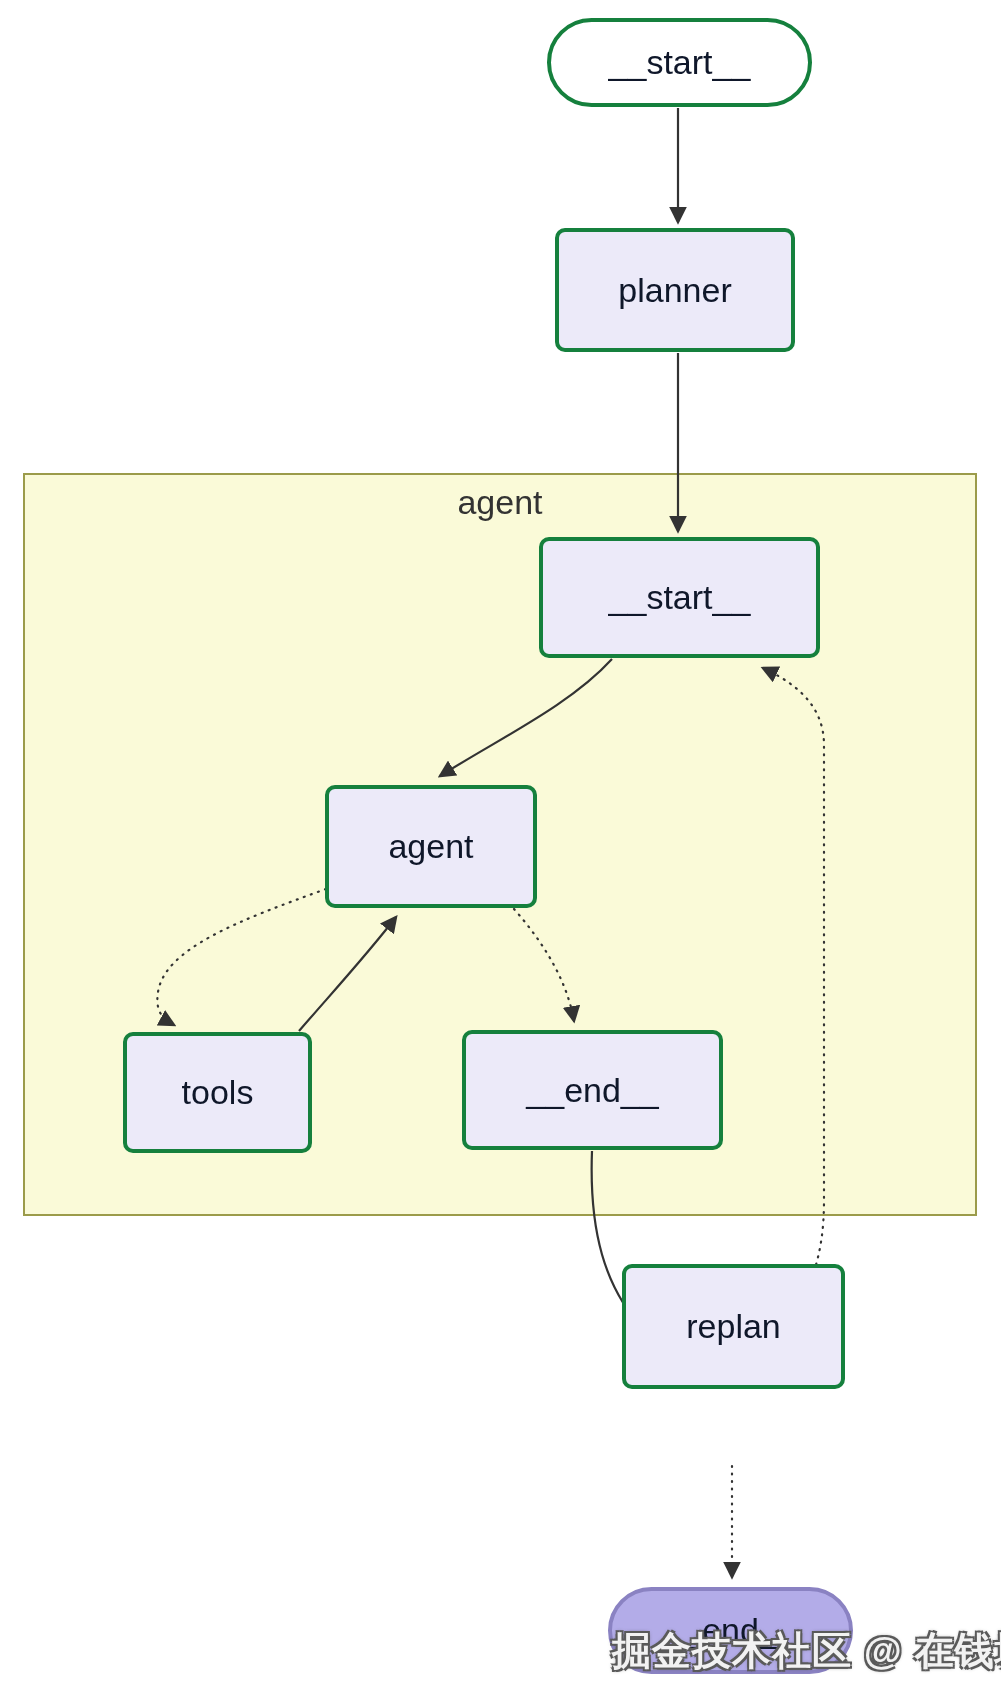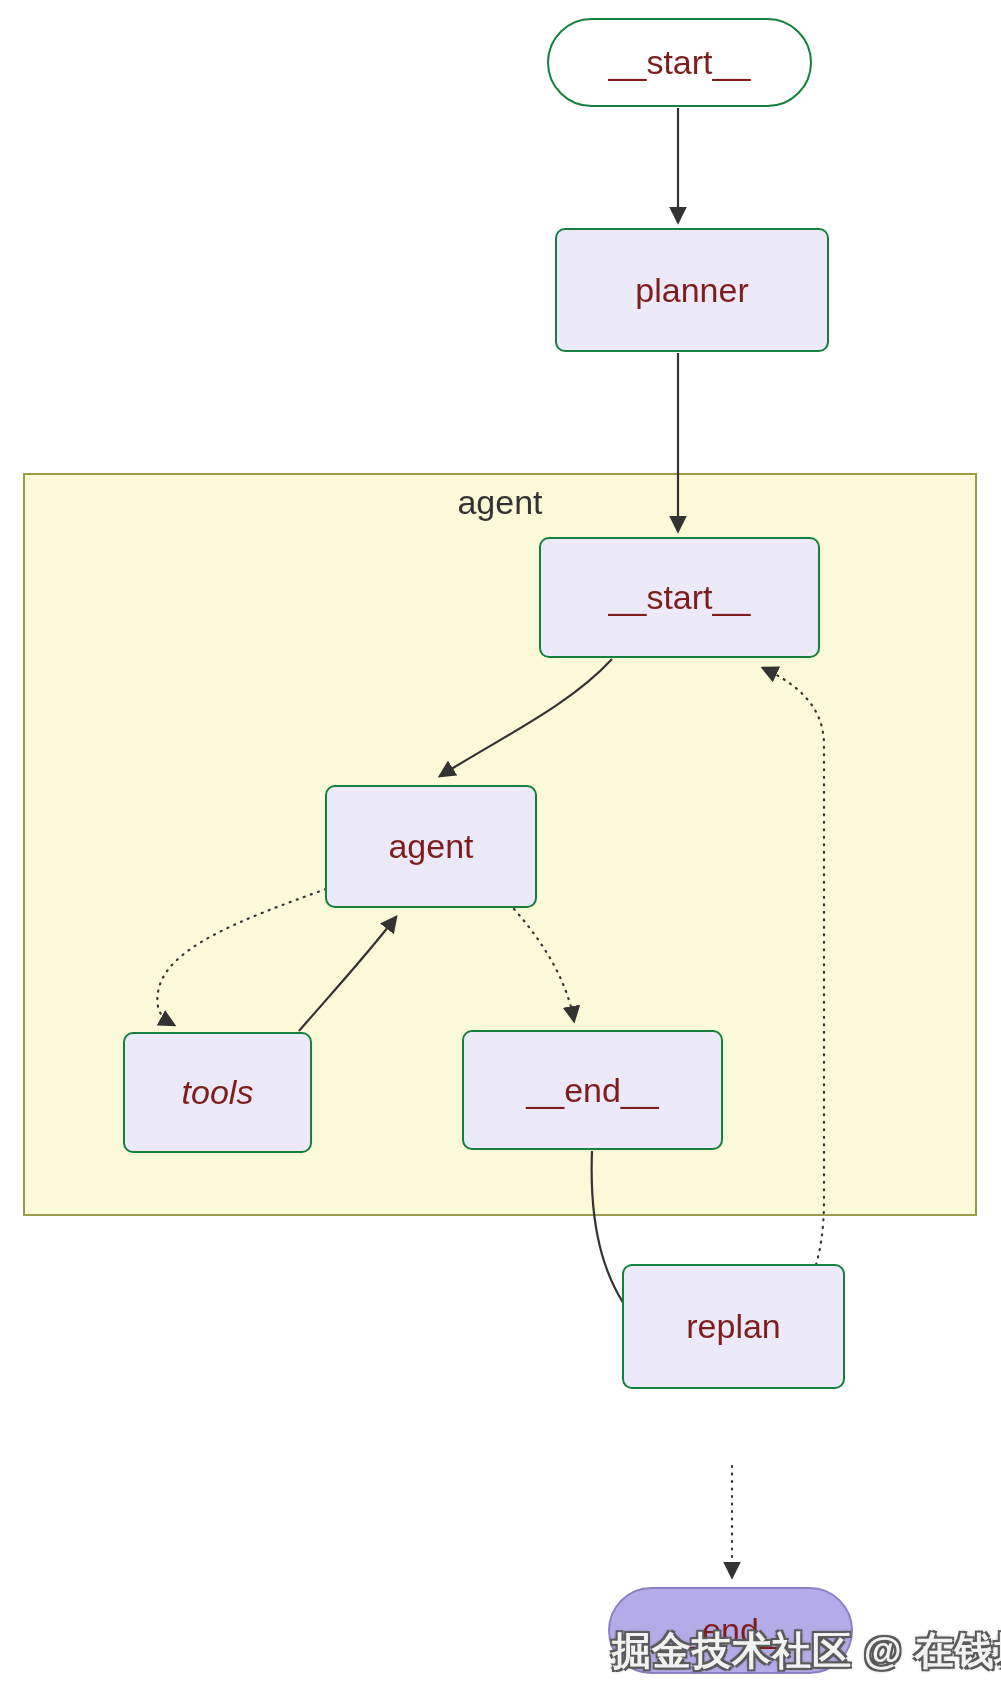--- a/index.html
+++ b/index.html
@@ -14,34 +14,34 @@
     position:absolute;z-index:1;
     background:#fafad8;border:2px solid #9b9b4a;box-sizing:border-box;
   }
   .cluster-label{
     position:absolute;top:8px;left:0;width:100%;text-align:center;
     font-size:34px;color:#333333;
   }
   
   .node{
     position:absolute;z-index:3;box-sizing:border-box;
-    background:#eceaf9;border:2px solid #15803d;border-radius:10px;
+    background:#eceaf9;border:4px solid #15803d;border-radius:10px;
     display:flex;align-items:center;justify-content:center;
-    font-size:34px;color:#7f1d1d;white-space:nowrap;
+    font-size:34px;color:#0f172a;white-space:nowrap;
   }
   .stadium{border-radius:46px;}
   .start-pill{background:#ffffff;}
   .end-pill{background:#b3ace8;border-color:#8a82c2;}
   
   #n-outer-start{left:547px;top:18px;width:265px;height:89px;}
-  #n-planner{left:555px;top:228px;width:274px;height:124px;}
+  #n-planner{left:555px;top:228px;width:240px;height:124px;}
   #n-cluster{left:23px;top:473px;width:954px;height:743px;}
   #n-inner-start{left:539px;top:537px;width:281px;height:121px;}
   #n-agent{left:325px;top:785px;width:212px;height:123px;}
-  #n-tools{left:123px;top:1032px;width:189px;height:121px;font-style:italic;}
+  #n-tools{left:123px;top:1032px;width:189px;height:121px;}
   #n-inner-end{left:462px;top:1030px;width:261px;height:120px;}
   #n-replan{left:622px;top:1264px;width:223px;height:125px;}
   #n-outer-end{left:608px;top:1587px;width:245px;height:87px;}
   
   .edge{fill:none;stroke:#333333;stroke-width:2.2px;}
   .dotted{stroke-dasharray:1 6.5;stroke-linecap:round;}
   
   .watermark{
     position:absolute;z-index:4;left:612px;top:1624px;
     font-size:39px;font-weight:700;color:#f2f2f2;letter-spacing:1px;

